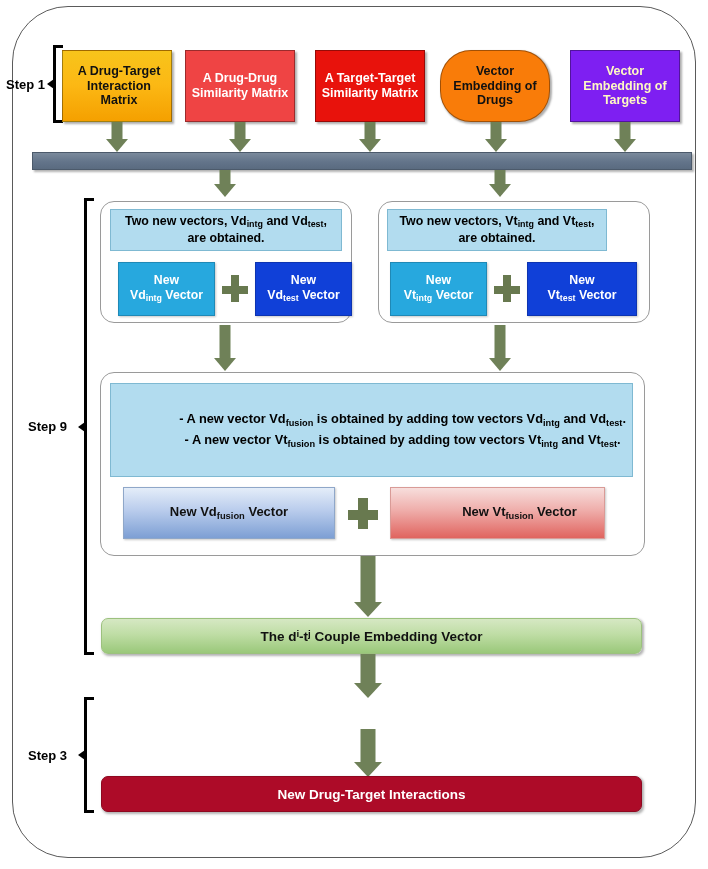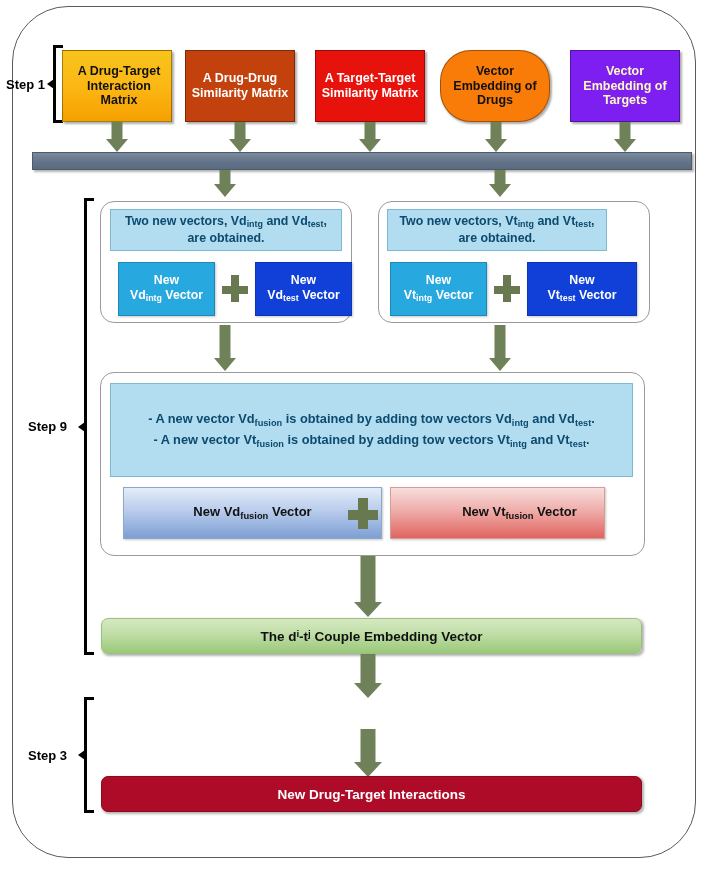--- a/index.html
+++ b/index.html
@@ -23,42 +23,42 @@
         justify-content:center;text-align:center;line-height:1.18;}
 
   
   .src{
     width:110px;height:72px;font-size:12.5px;font-weight:bold;
     border:1px solid rgba(0,0,0,.35);
     box-shadow:1.5px 1.5px 2px rgba(0,0,0,.32);
     padding:2px 3px;
   }
   .src.amber{background:linear-gradient(180deg,#f7c41b 0%,#fcb814 48%,#f5a000 100%);color:#111;padding-left:7px;}
-  .src.green{background:#c2410c;color:#fff;}
+  .src.green{background:#ef4444;color:#fff;}
   .src.red{background:#e8120c;color:#fff;}
   .src.orange{background:#f97c09;color:#111;border-radius:31px;}
   .src.purple{background:#7e1ff2;color:#fef9c3;}
 
   
   .graybar{
     position:absolute;left:32px;top:152px;width:658px;height:16px;
     background:linear-gradient(180deg,#7b8a9c 0%,#63748a 55%,#5a6b80 100%);
     border:1px solid #4c5a6b;
     box-shadow:1.5px 1.5px 2px rgba(0,0,0,.30);
   }
 
   
   .panel{
     position:absolute;border:1px solid #9a9a9a;border-radius:14px;background:#fff;
     box-sizing:border-box;
   }
 
   
   .info{
-    background:#b2dcef;border:1px solid #7fb9d2;color:#0c4a6e;
+    background:#b2dcef;border:1px solid #7fb9d2;color:#000000;
     font-size:12.6px;font-weight:bold;line-height:1.35;
     padding:4px 6px;
   }
   .info.small{font-size:12.4px;}
   .info.wide{font-size:12.8px;line-height:1.5;}
 
   
   .chip{
     font-size:12.3px;font-weight:bold;color:#fff;
     border:1px solid rgba(0,0,0,.18);
@@ -253,29 +253,29 @@
     <div class="shaft" style="height:34px;"></div>
       <div class="head" style="top:33px;"></div>
   </div>
   <div class="arrow" style="left:489px;top:325px;width:22px;height:47px;">
     <div class="shaft" style="height:34px;"></div>
       <div class="head" style="top:33px;"></div>
   </div>
 
   <div class="panel" style="left:100px;top:372px;width:545px;height:184px;"></div>
 
-  <div class="abox info wide" style="left:110px;top:383px;width:523px;height:94px;">
+  <div class="abox info wide" style="left:110px;top:383px;width:523px;height:94px;justify-content:flex-end;">
     <span style="display:block;">
       <span>- A  new vector Vd</span><sub>fusion</sub><span>  is obtained by adding tow vectors Vd</span><sub>intg</sub><span> and Vd</span><sub>test</sub><span>.</span>
       <br>
       <span>- A  new vector Vt</span><sub>fusion</sub><span>  is obtained by adding tow vectors Vt</span><sub>intg</sub><span> and Vt</span><sub>test</sub><span>.</span>
     </span>
   </div>
 
-  <div class="abox chip fusion-blue" style="left:123px;top:487px;width:259px;height:52px;">
+  <div class="abox chip fusion-blue" style="left:123px;top:487px;width:212px;height:52px;">
     <span class="nowrap">
       <span>New Vd</span><sub>fusion</sub><span> Vector</span>
     </span>
   </div>
 
   <div class="plus" style="left:348px;top:498px;width:30px;height:31px;">
     <i class="h"></i>
       <i class="v"></i>
   </div>
 

